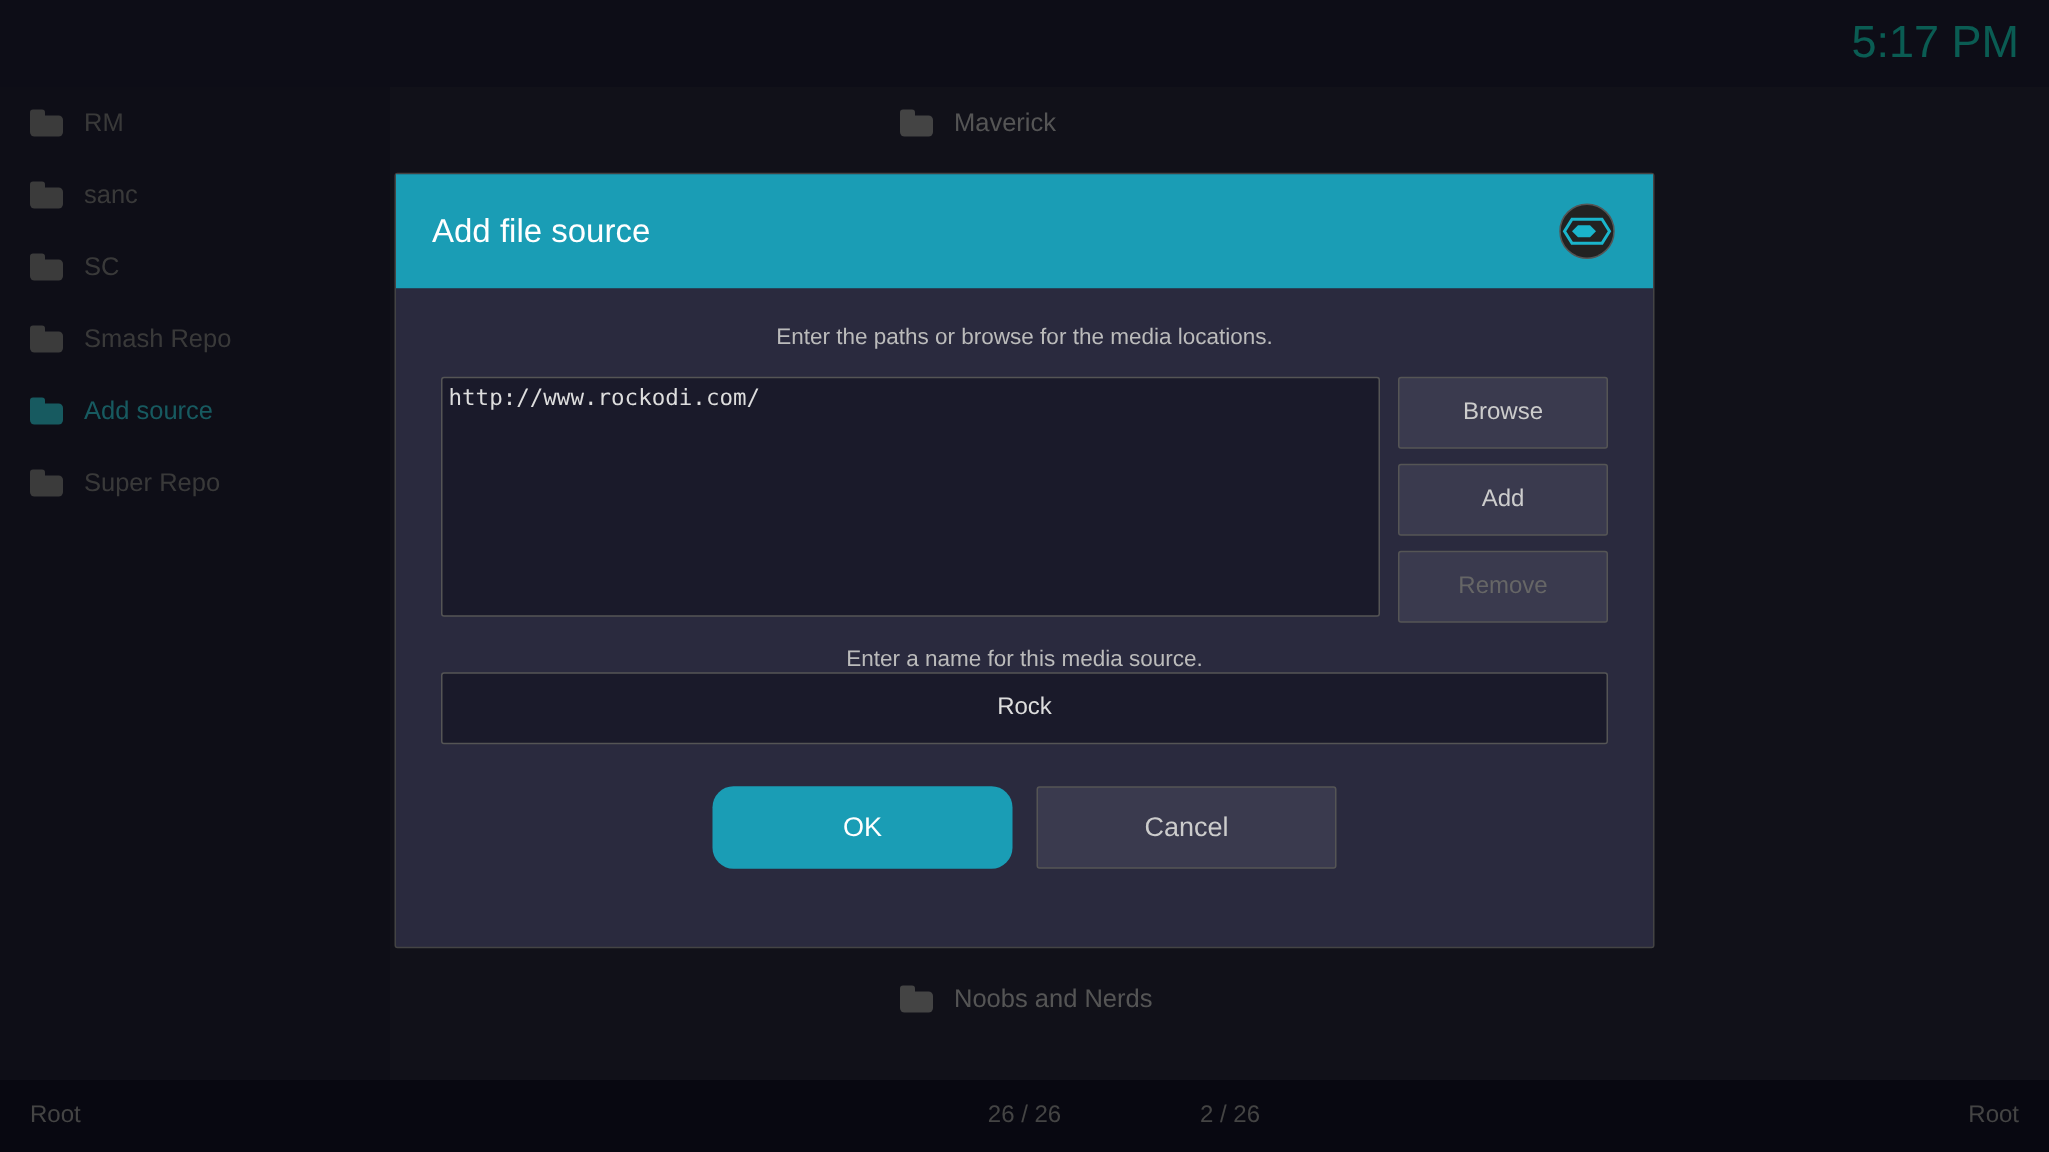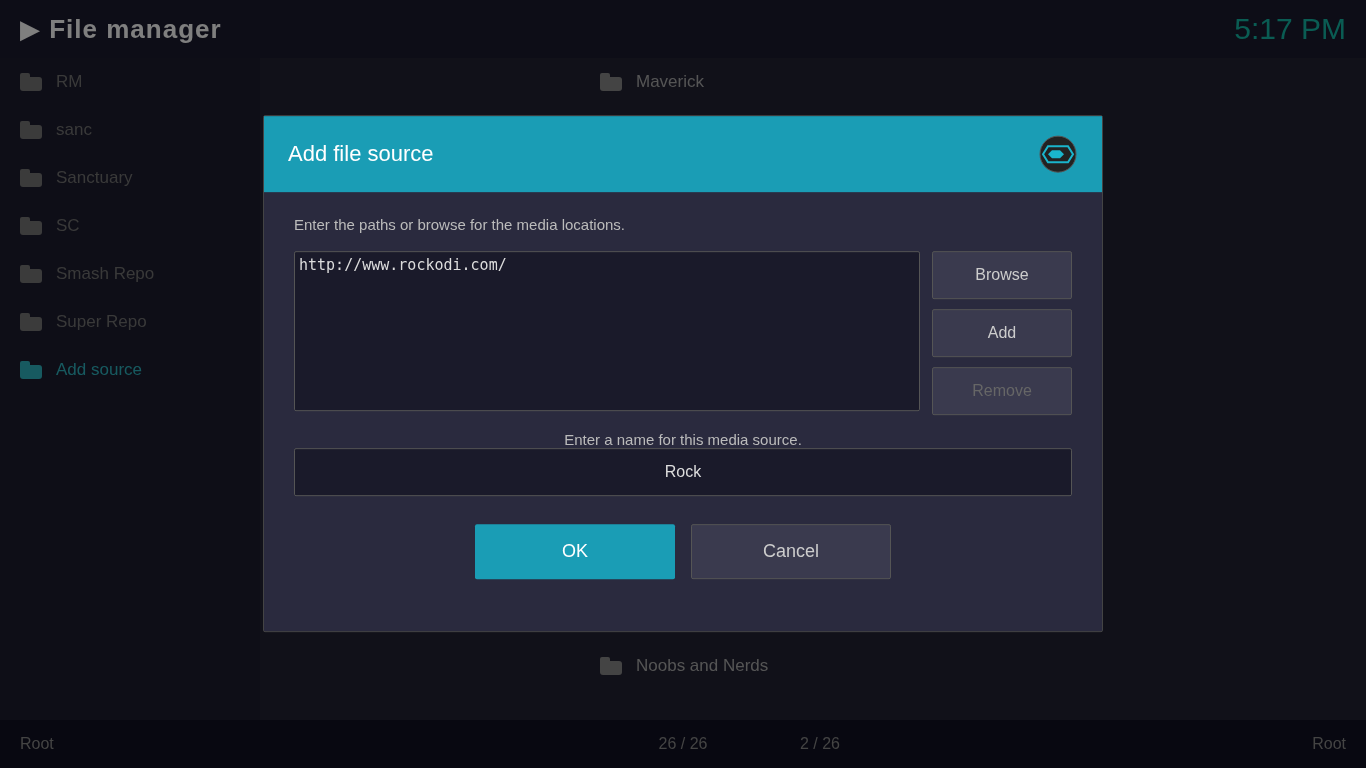--- a/index.html
+++ b/index.html
@@ -174,21 +174,21 @@
     .kodi-logo {
       width: 40px;
       height: 40px;
     }
     .dialog-body {
       padding: 24px 30px;
     }
     .dialog-instruction {
       color: #bbb;
       font-size: 15px;
-      text-align: left;
+      text-align: center;
       margin-bottom: 18px;
     }
     .source-row {
       display: flex;
       gap: 12px;
       margin-bottom: 16px;
     }
     .source-textarea {
       flex: 1;
       background: #1a1a2a;
@@ -243,21 +243,21 @@
       padding: 0 0 28px 0;
     }
     .btn-ok {
       background: #1a9db5;
       border: none;
       color: #fff;
       font-size: 18px;
       padding: 16px 0;
       width: 200px;
       cursor: pointer;
-      border-radius: 2px;
+      border-radius: 14px;
     }
     .btn-cancel {
       background: #3a3a4e;
       border: 1px solid #555;
       color: #ccc;
       font-size: 18px;
       padding: 16px 0;
       width: 200px;
       cursor: pointer;
       border-radius: 2px;
@@ -273,54 +273,47 @@
     }
   </style>
 </head>
 <body>
 
 <div class="bg-left"></div>
 <div class="bg-right"></div>
 <div class="panel-divider"></div>
 
 <div class="topbar">
-  <div class="topbar-title">
-    ▶ <span>File</span>&nbsp;<span>manager</span>
-  </div>
   <div class="topbar-time">5:17 PM</div>
 </div>
 
 <div class="sidebar">
   <div class="sidebar-item">
     <span class="folder-icon"></span>
     <span>RM</span>
   </div>
   <div class="sidebar-item">
     <span class="folder-icon"></span>
     <span>sanc</span>
   </div>
   <div class="sidebar-item">
     <span class="folder-icon"></span>
-    <span>Sanctuary</span>
-  </div>
-  <div class="sidebar-item">
-    <span class="folder-icon"></span>
     <span>SC</span>
   </div>
   <div class="sidebar-item">
     <span class="folder-icon"></span>
     <span>Smash Repo</span>
   </div>
+  <div class="sidebar-item active">
+    <span class="folder-icon"></span>
+    <span>Add source</span>
+  </div>
   <div class="sidebar-item">
     <span class="folder-icon"></span>
     <span>Super Repo</span>
-  </div>
-  <div class="sidebar-item active">
-    <span class="folder-icon"></span>
-    <span>Add source</span>
   </div>
 </div>
 
 <div class="right-panel">
   <div class="right-item">
     <span class="folder-icon"></span>
     <span>Maverick</span>
   </div>
   <div class="right-item">
     <span class="folder-icon"></span>

